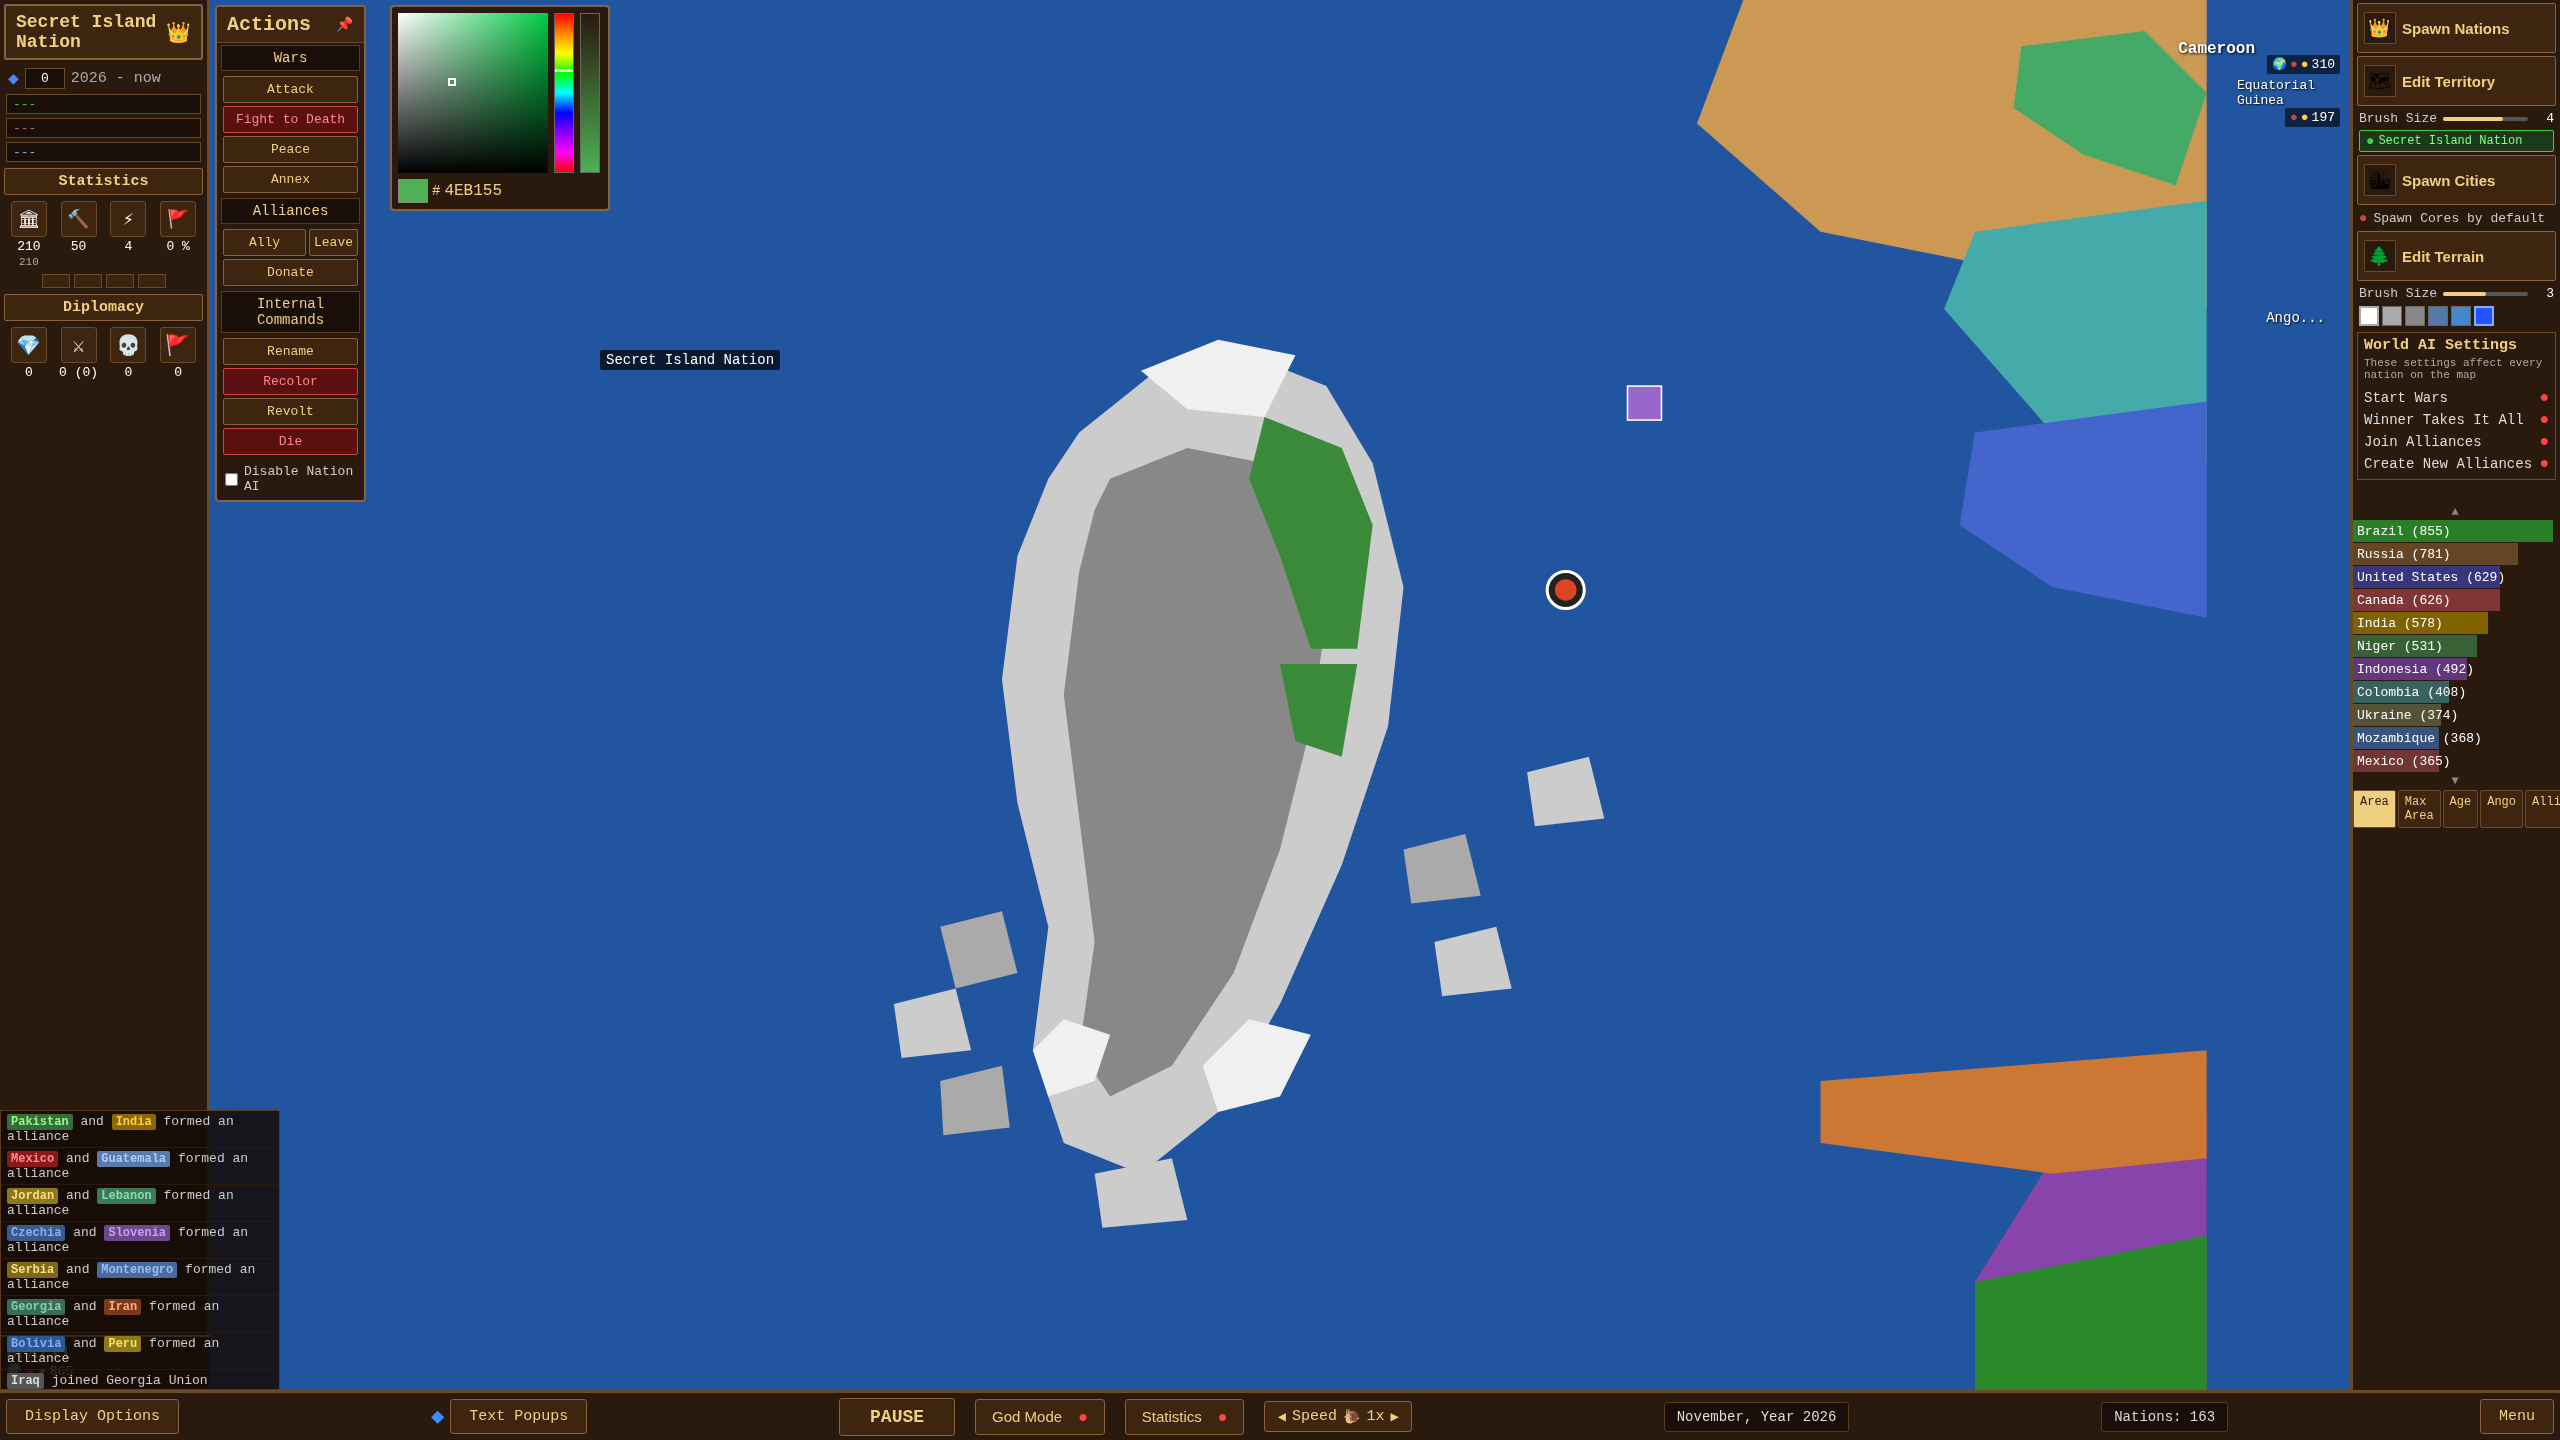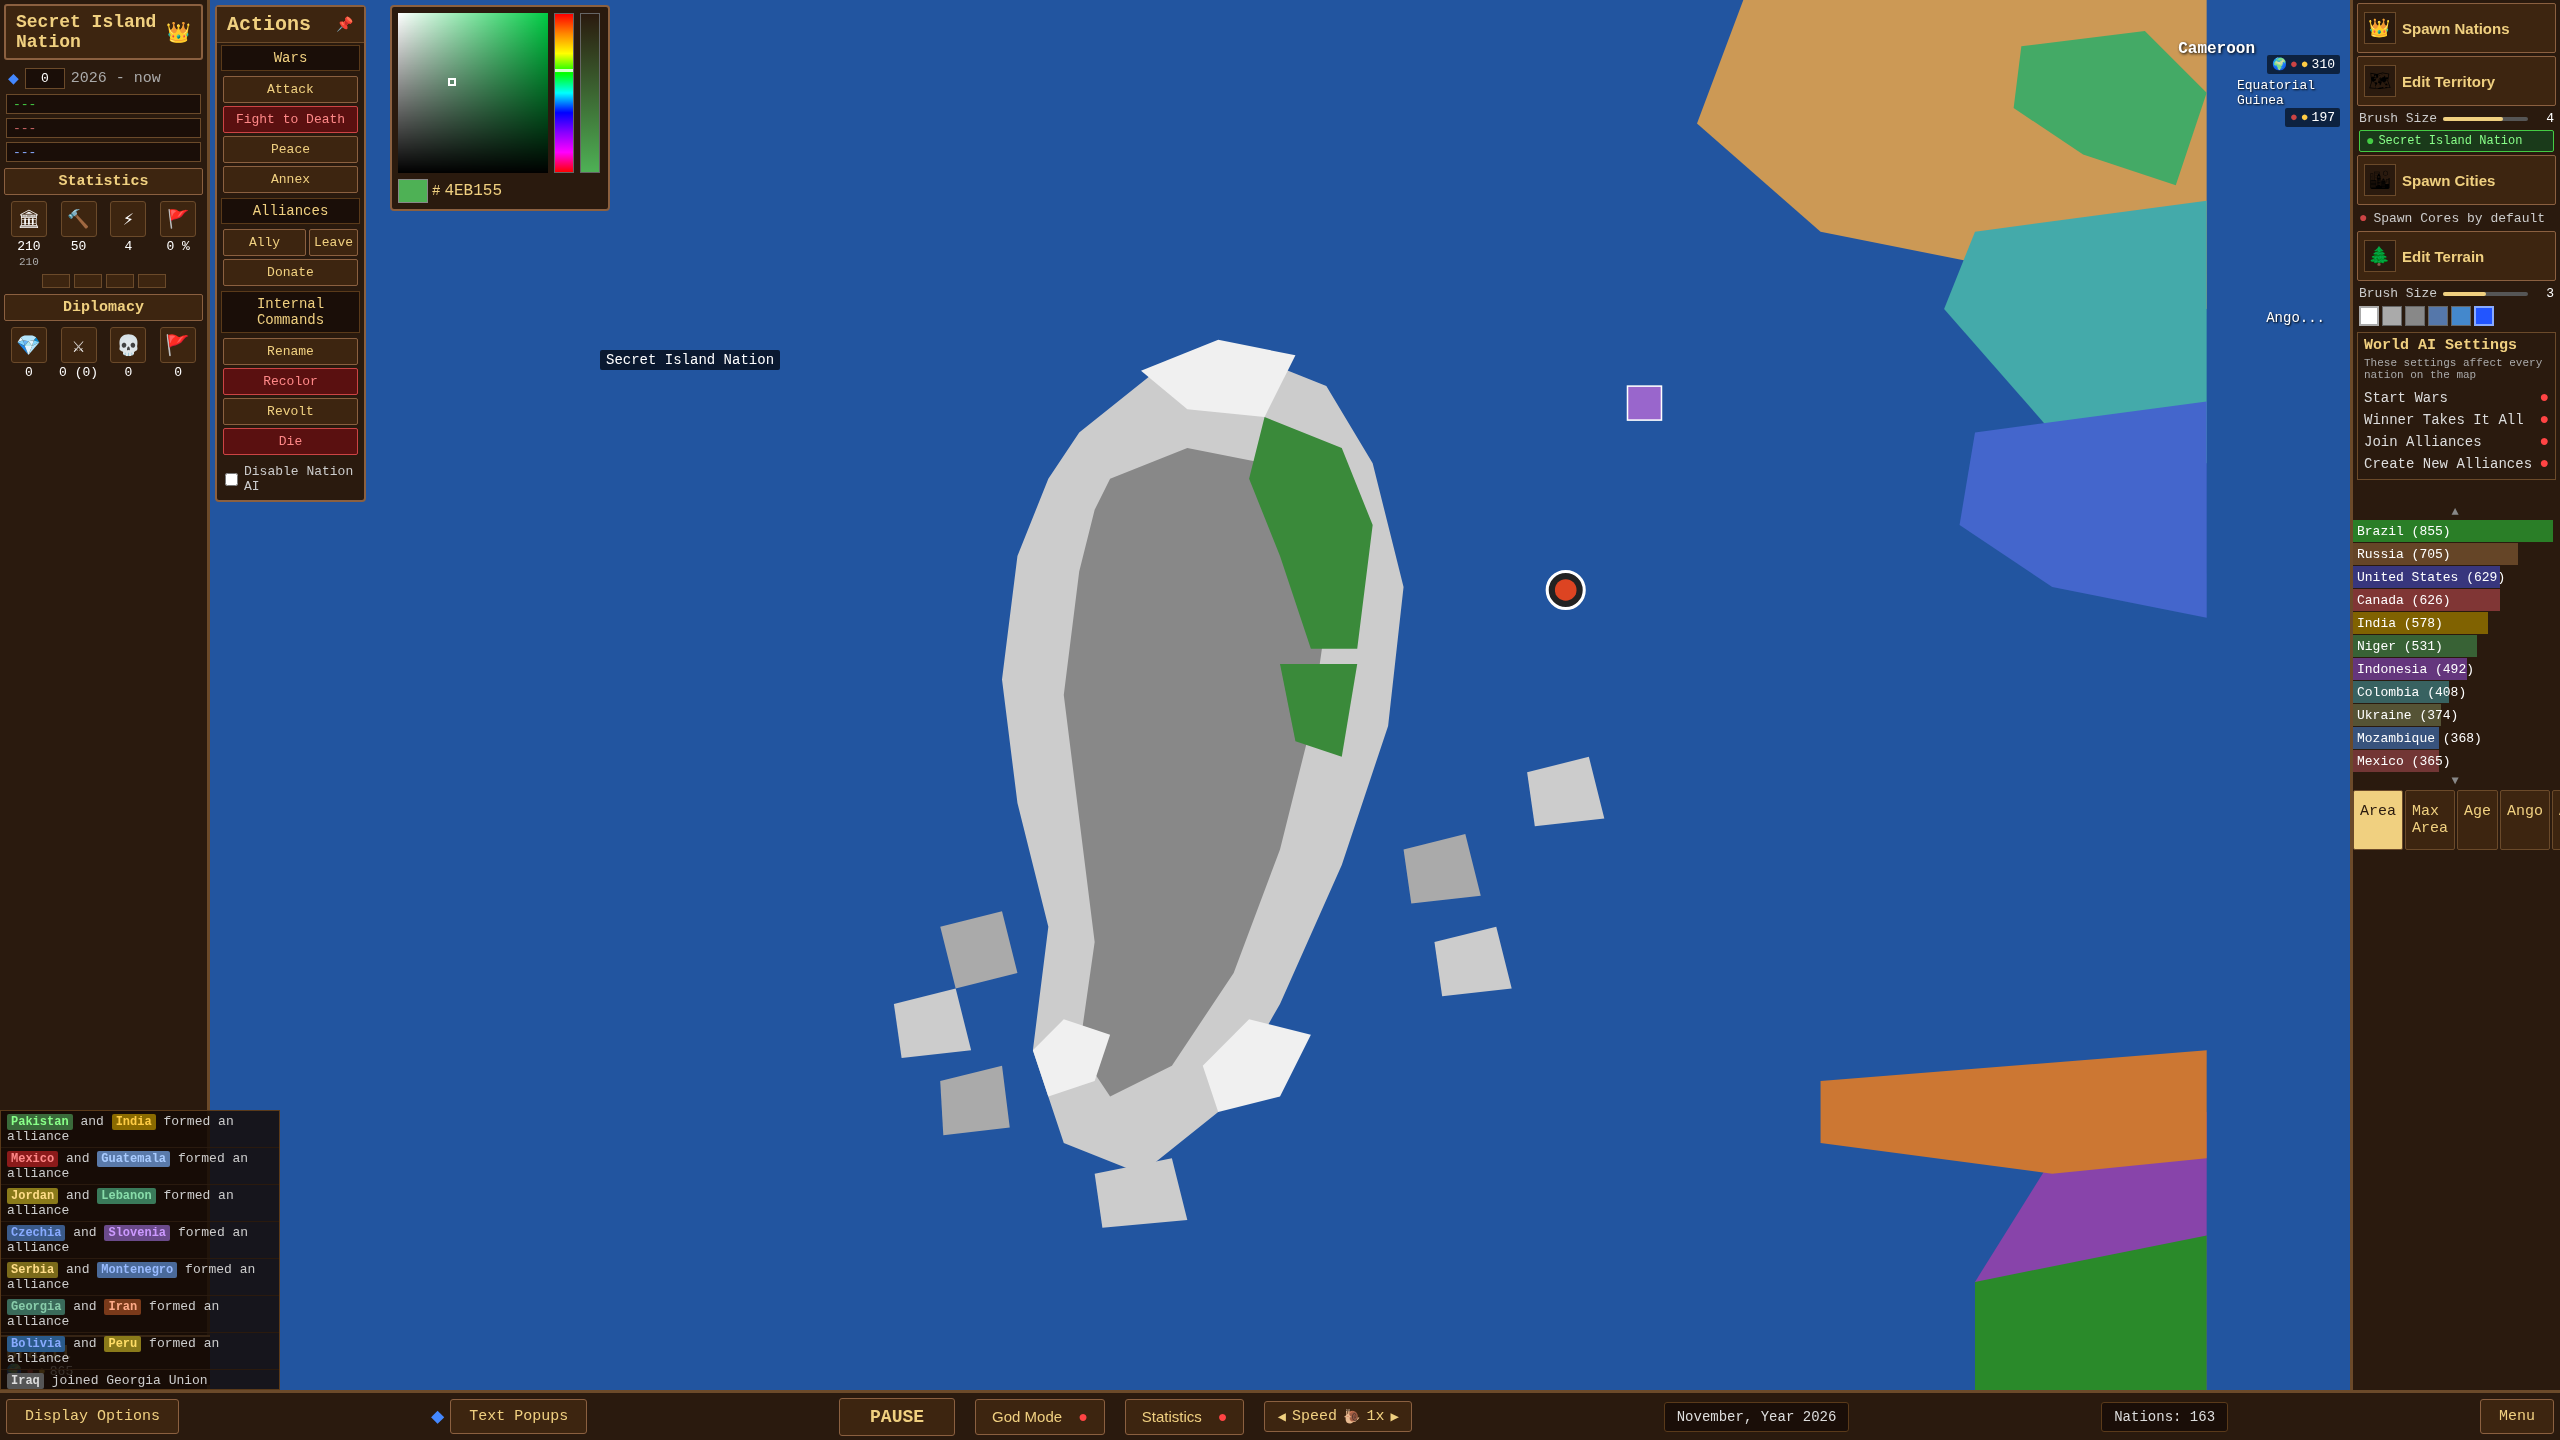--- a/index.html
+++ b/index.html
@@ -460,22 +460,22 @@
     
     .lb-tabs {
       display: flex;
       gap: 2px;
       padding: 2px 3px;
     }
 
     .lb-tab {
       background: #3d2510;
       border: 1px solid #6b4a2a;
-      padding: 12px 6px;
-      font-size: 15px;
+      padding: 4px 6px;
+      font-size: 12px;
       color: #f0d080;
       cursor: pointer;
       border-radius: 2px;
     }
 
     .lb-tab.active { background: #f0d080; color: #2a1a0e; }
 
     
     #event-log {
       position: absolute;
@@ -918,21 +918,21 @@
 <div id="leaderboard">
 
   <div style="text-align:center; font-size:12px; color:#888;">▲</div>
 
   <div class="lb-row">
     <div class="lb-bar" style="width:98%; background:#2a8a2a;"></div>
     <span class="lb-text">Brazil (855)</span>
   </div>
   <div class="lb-row">
     <div class="lb-bar" style="width:81%; background:#6b4a2a;"></div>
-    <span class="lb-text">Russia (705)</span>
+    <span class="lb-text">Russia (781)</span>
   </div>
   <div class="lb-row">
     <div class="lb-bar" style="width:72%; background:#3a3a8a;"></div>
     <span class="lb-text">United States (629)</span>
   </div>
   <div class="lb-row">
     <div class="lb-bar" style="width:72%; background:#8a3a3a;"></div>
     <span class="lb-text">Canada (626)</span>
   </div>
   <div class="lb-row">

